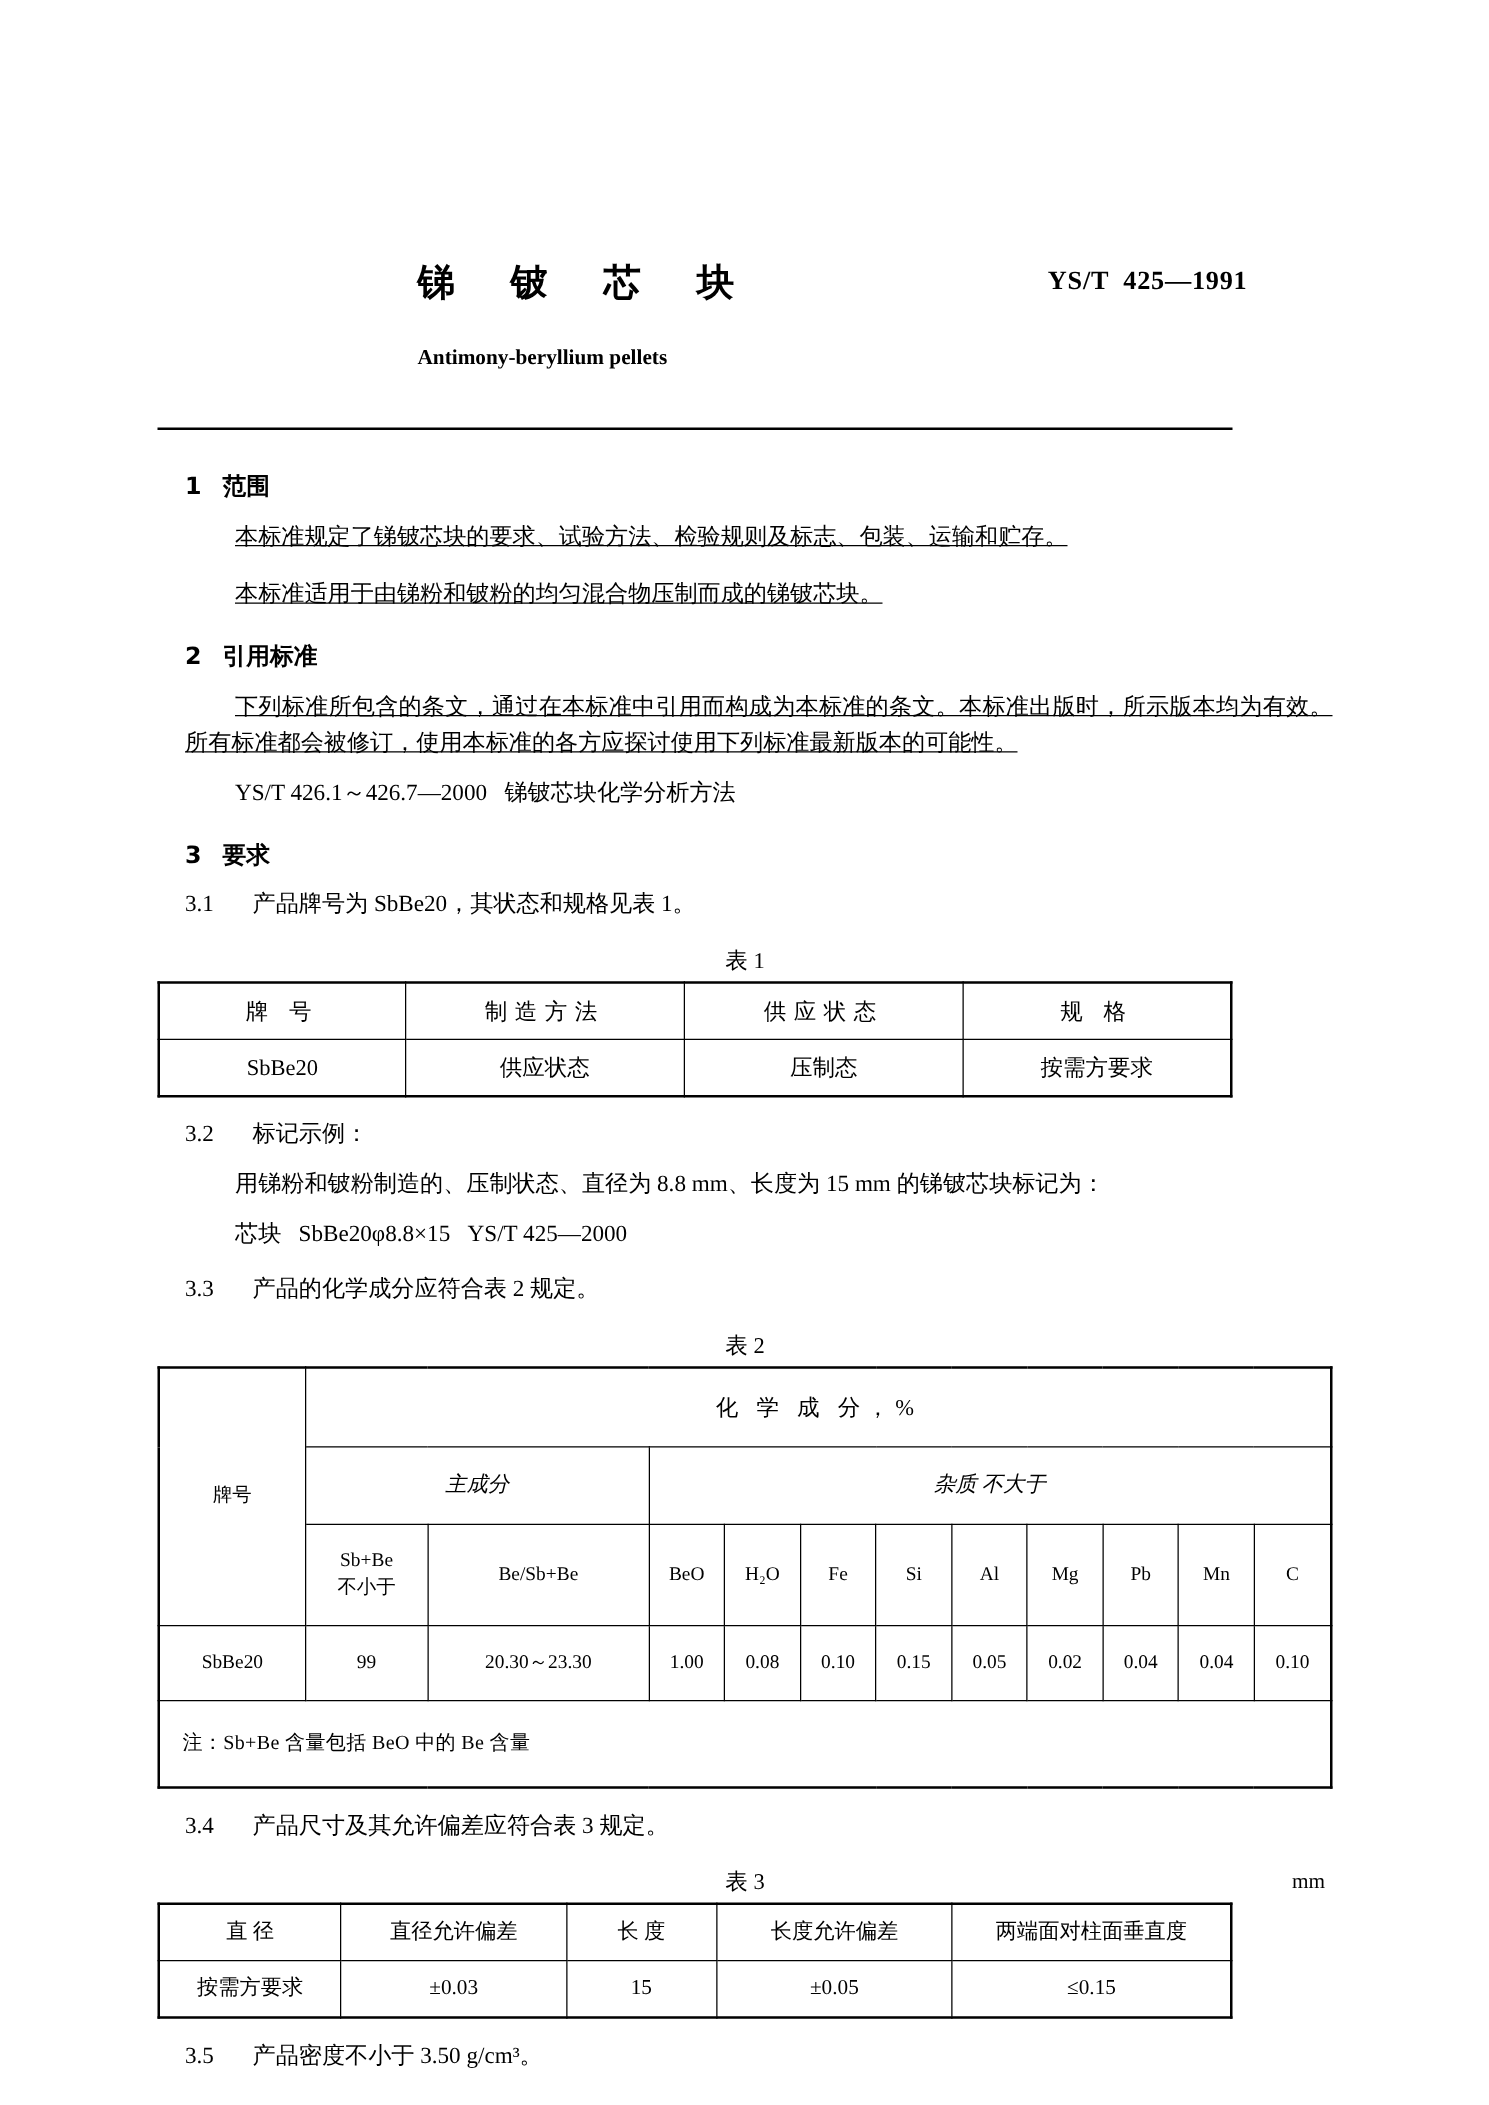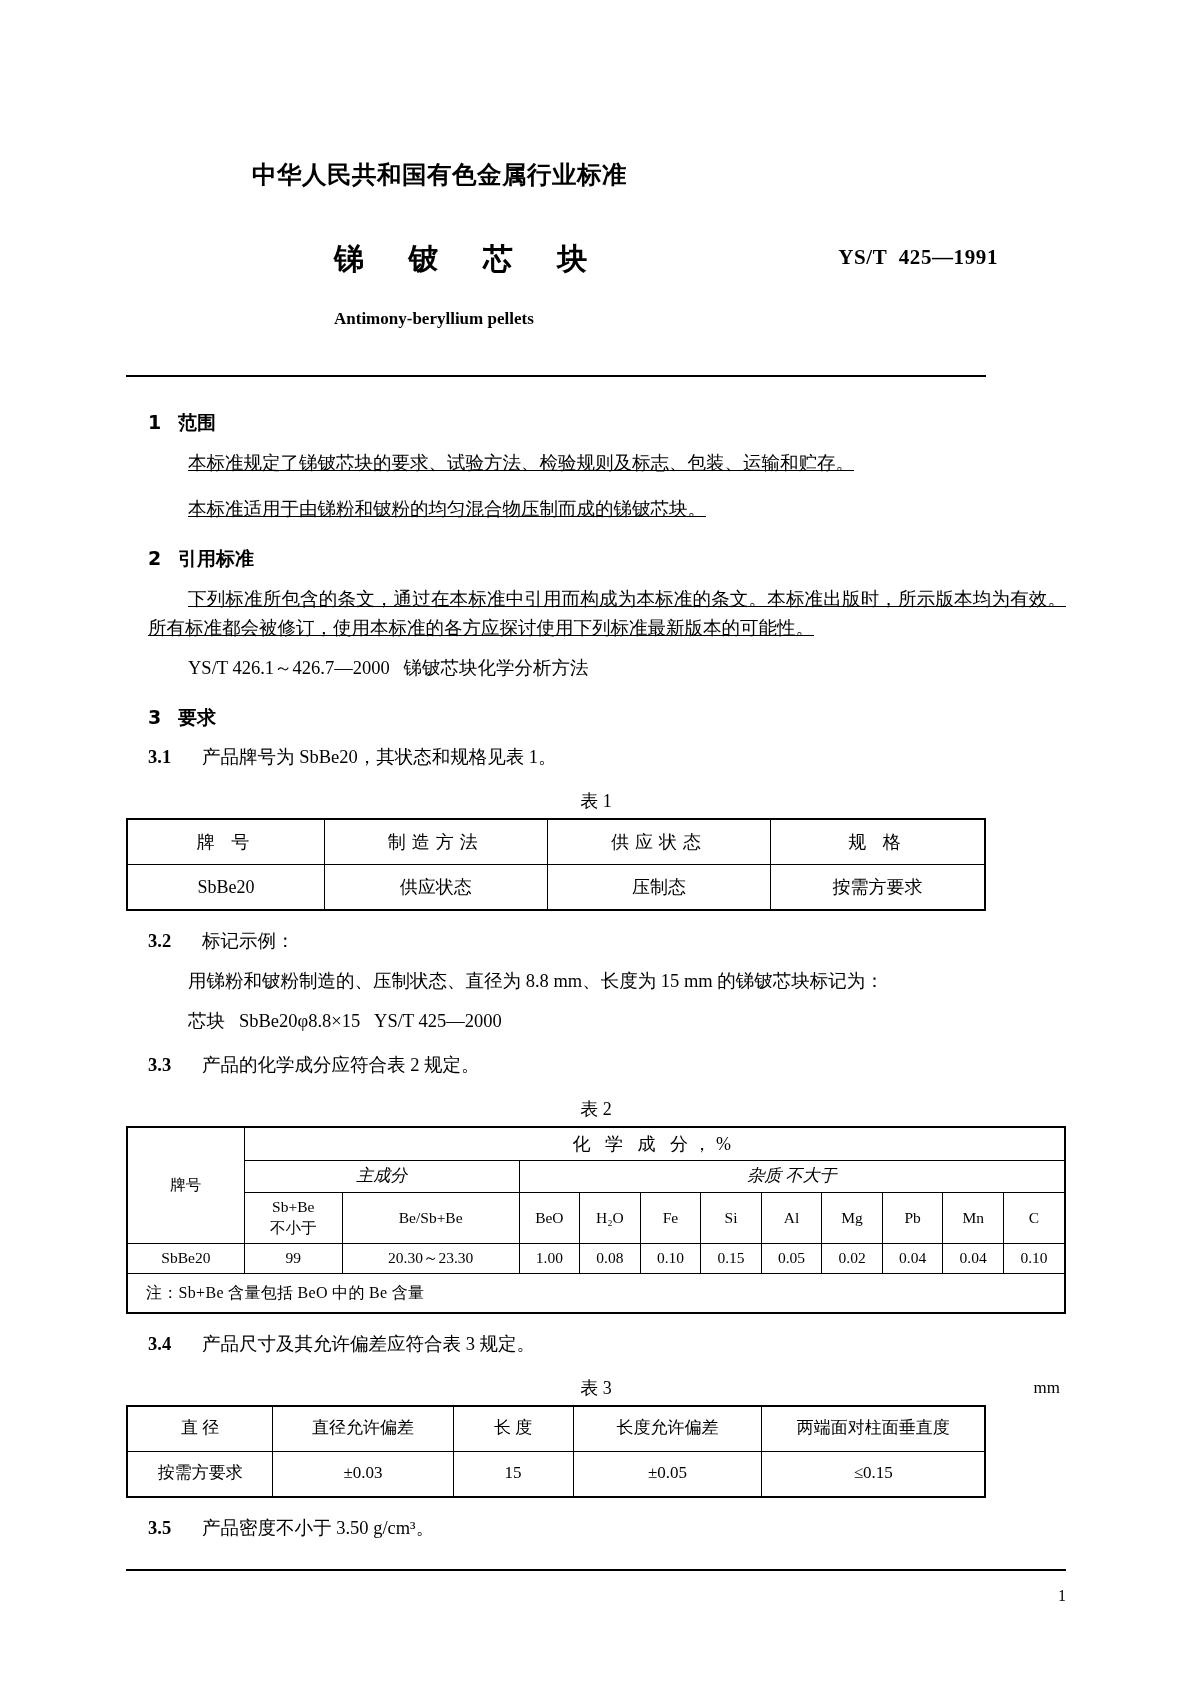--- a/index.html
+++ b/index.html
@@ -100,21 +100,20 @@
   .para.indent { text-indent: 40px; }
   .subclause {
     font-size: 18.5px;
     margin: 17px 0 0 22px;
     line-height: 1.5;
     white-space: pre-wrap;
   }
   .subclause .snum {
     display: inline-block;
     min-width: 54px;
-    font-weight: bold;
   }
   .sub-line {
     font-size: 18.5px;
     margin: 12px 0 0 62px;
     line-height: 1.5;
     white-space: pre-wrap;
   }
 
   
   .table-caption {
@@ -143,21 +142,21 @@
     font-weight: normal;
     padding: 7px 2px;
     line-height: 1.35;
   }
   table.std.outer-thick {
     border: 2px solid #000;
   }
   table.t1 td { height: 30px; font-size: 18px; }
   table.t1 .hdr { letter-spacing: 6px; }
   table.t2 { width: 940px; font-size: 15.5px; }
-  table.t2 td { padding: 4px 1px; }
+  table.t2 td { padding: 19px 1px; }
   table.t2 .big { font-size: 18px; letter-spacing: 5px; }
   table.t2 .midhdr { font-size: 17px; font-style: italic; }
   table.t2 .note {
     text-align: left;
     padding-left: 18px;
     font-size: 16px;
     height: 30px;
     letter-spacing: 0.3px;
   }
   table.t3 td { font-size: 17px; height: 30px; }
@@ -189,21 +188,20 @@
     font-family: "Liberation Serif", serif;
   }
 </style>
 </head>
 <body>
 
 <div class="page">
   <div class="content">
 
     <div class="masthead">
-      <div class="std-org">中华人民共和国有色金属行业标准</div>
 
       <div class="title-row">
         <div class="doc-title">锑 铍 芯 块</div>
         <div class="doc-number">YS/T  425—1991</div>
       </div>
 
       <div class="doc-subtitle">Antimony-beryllium pellets</div>
       <div class="rule-top"></div>
     </div>
 

